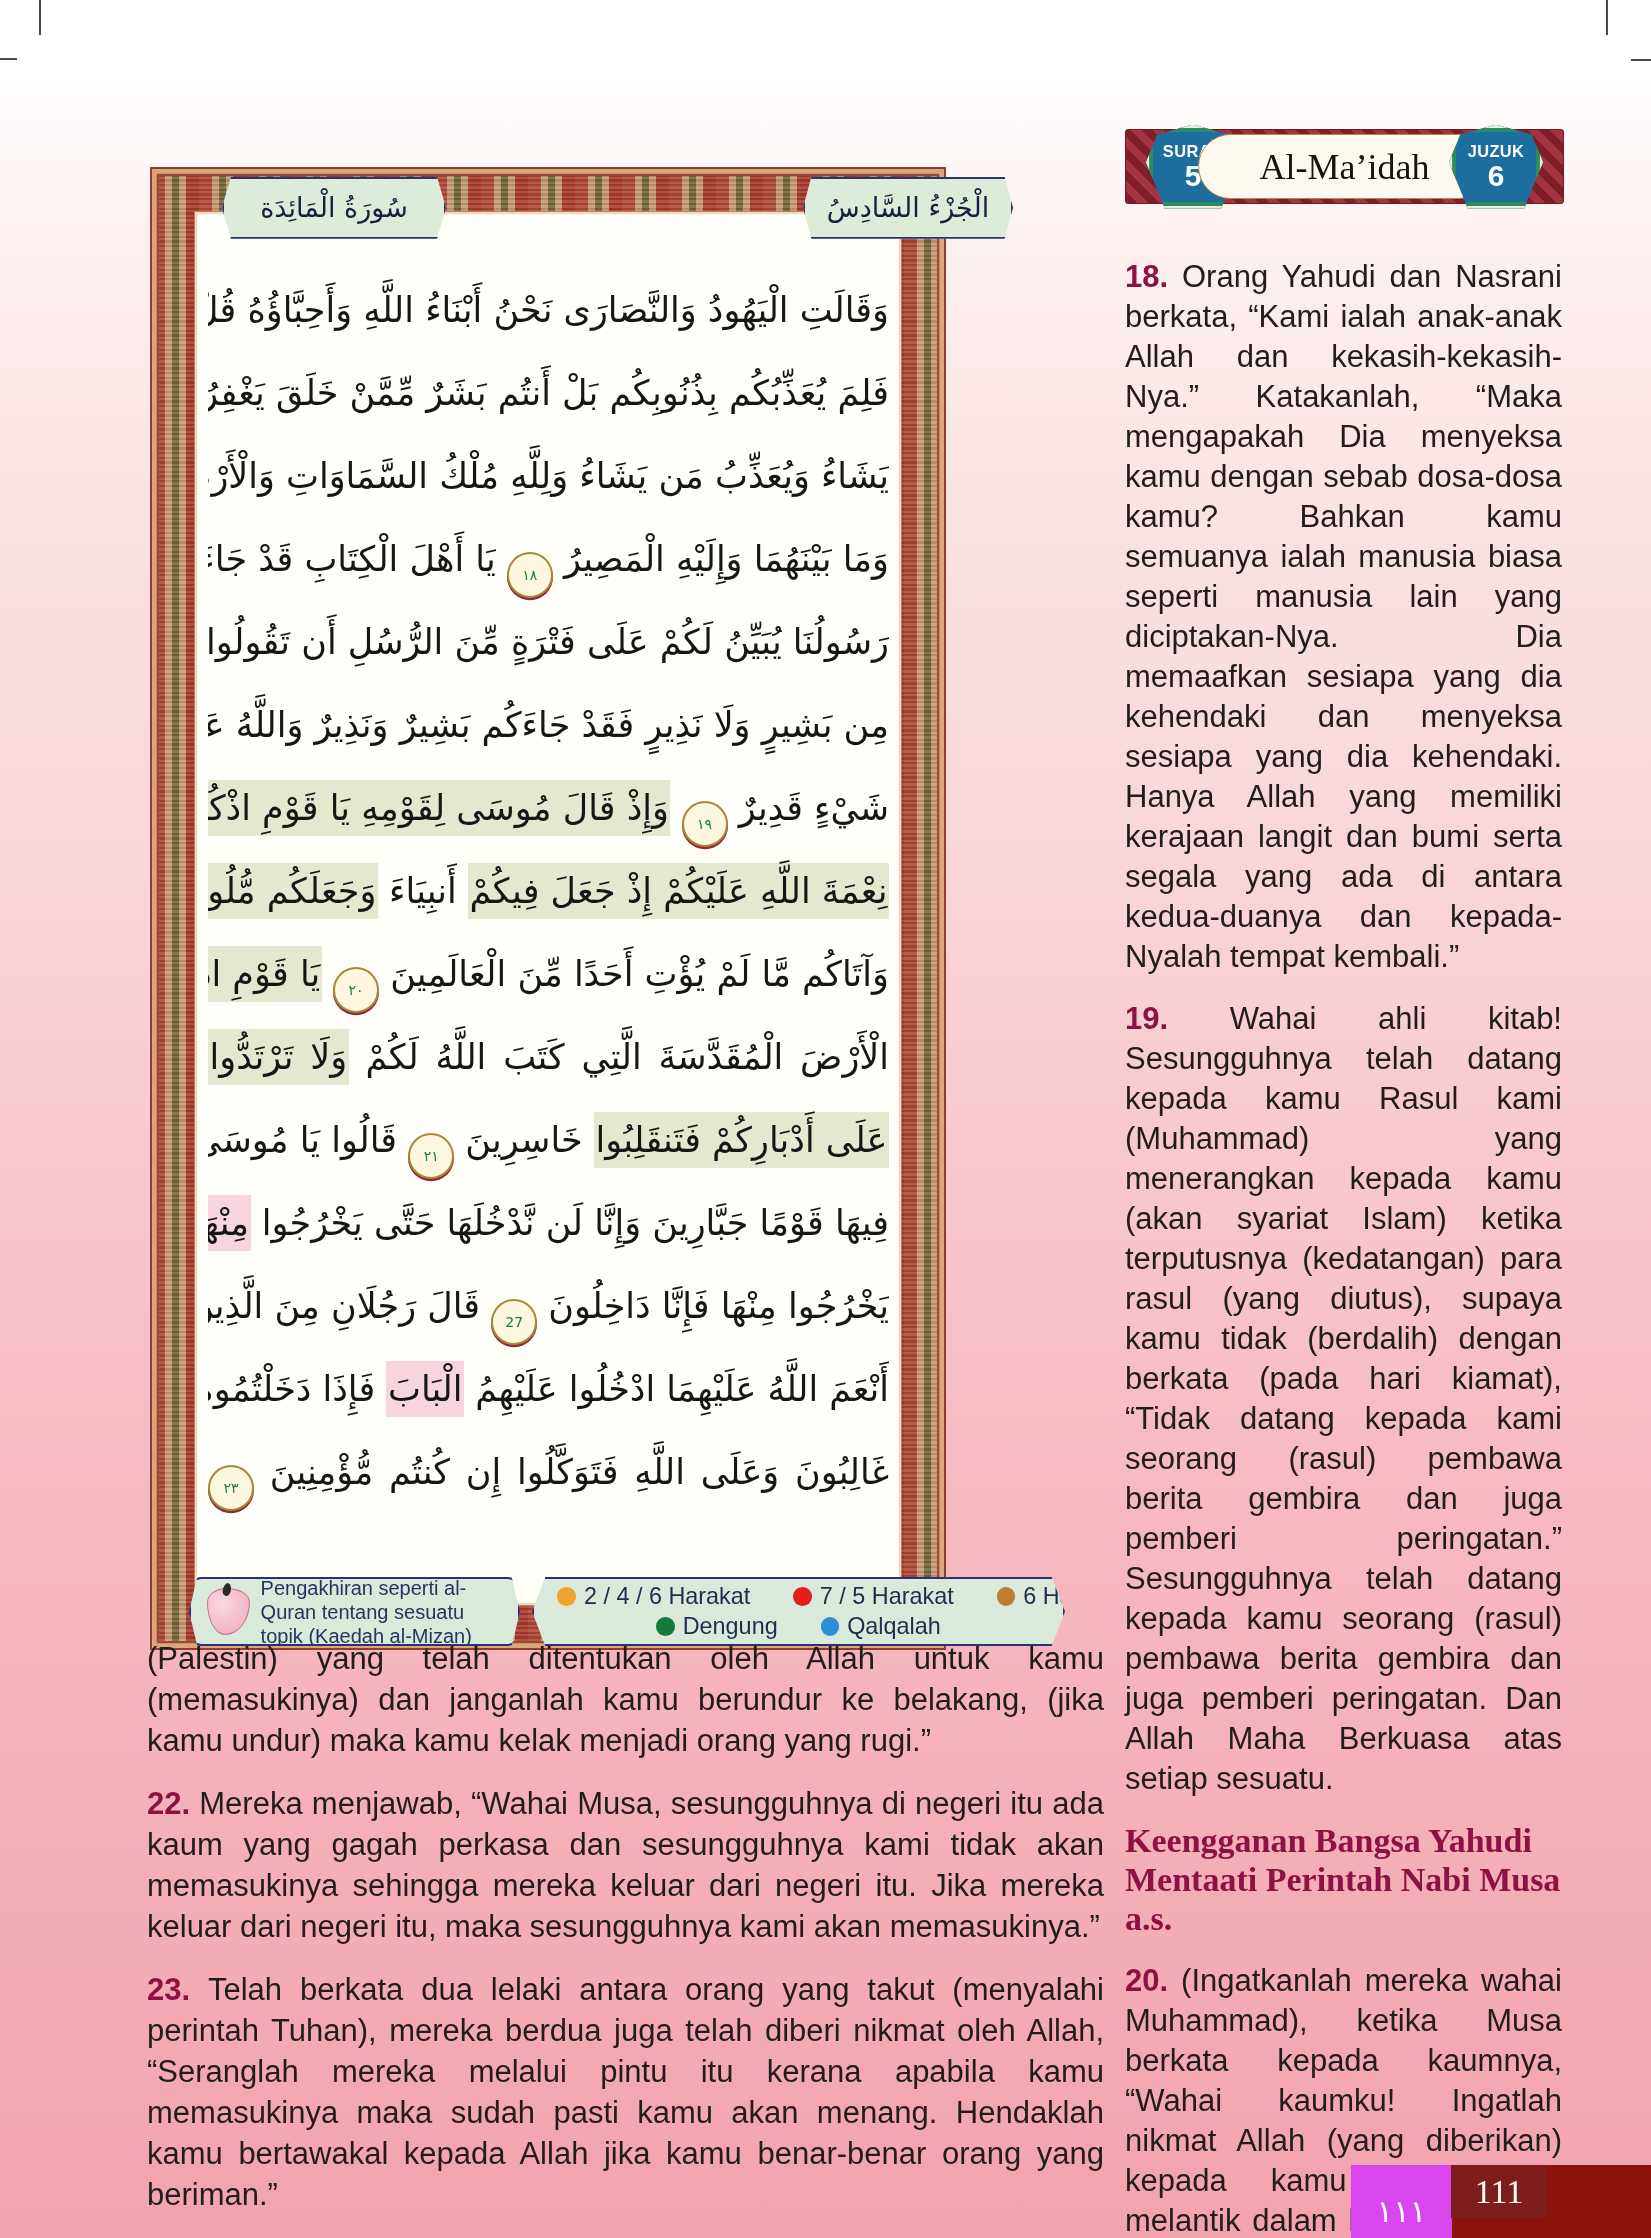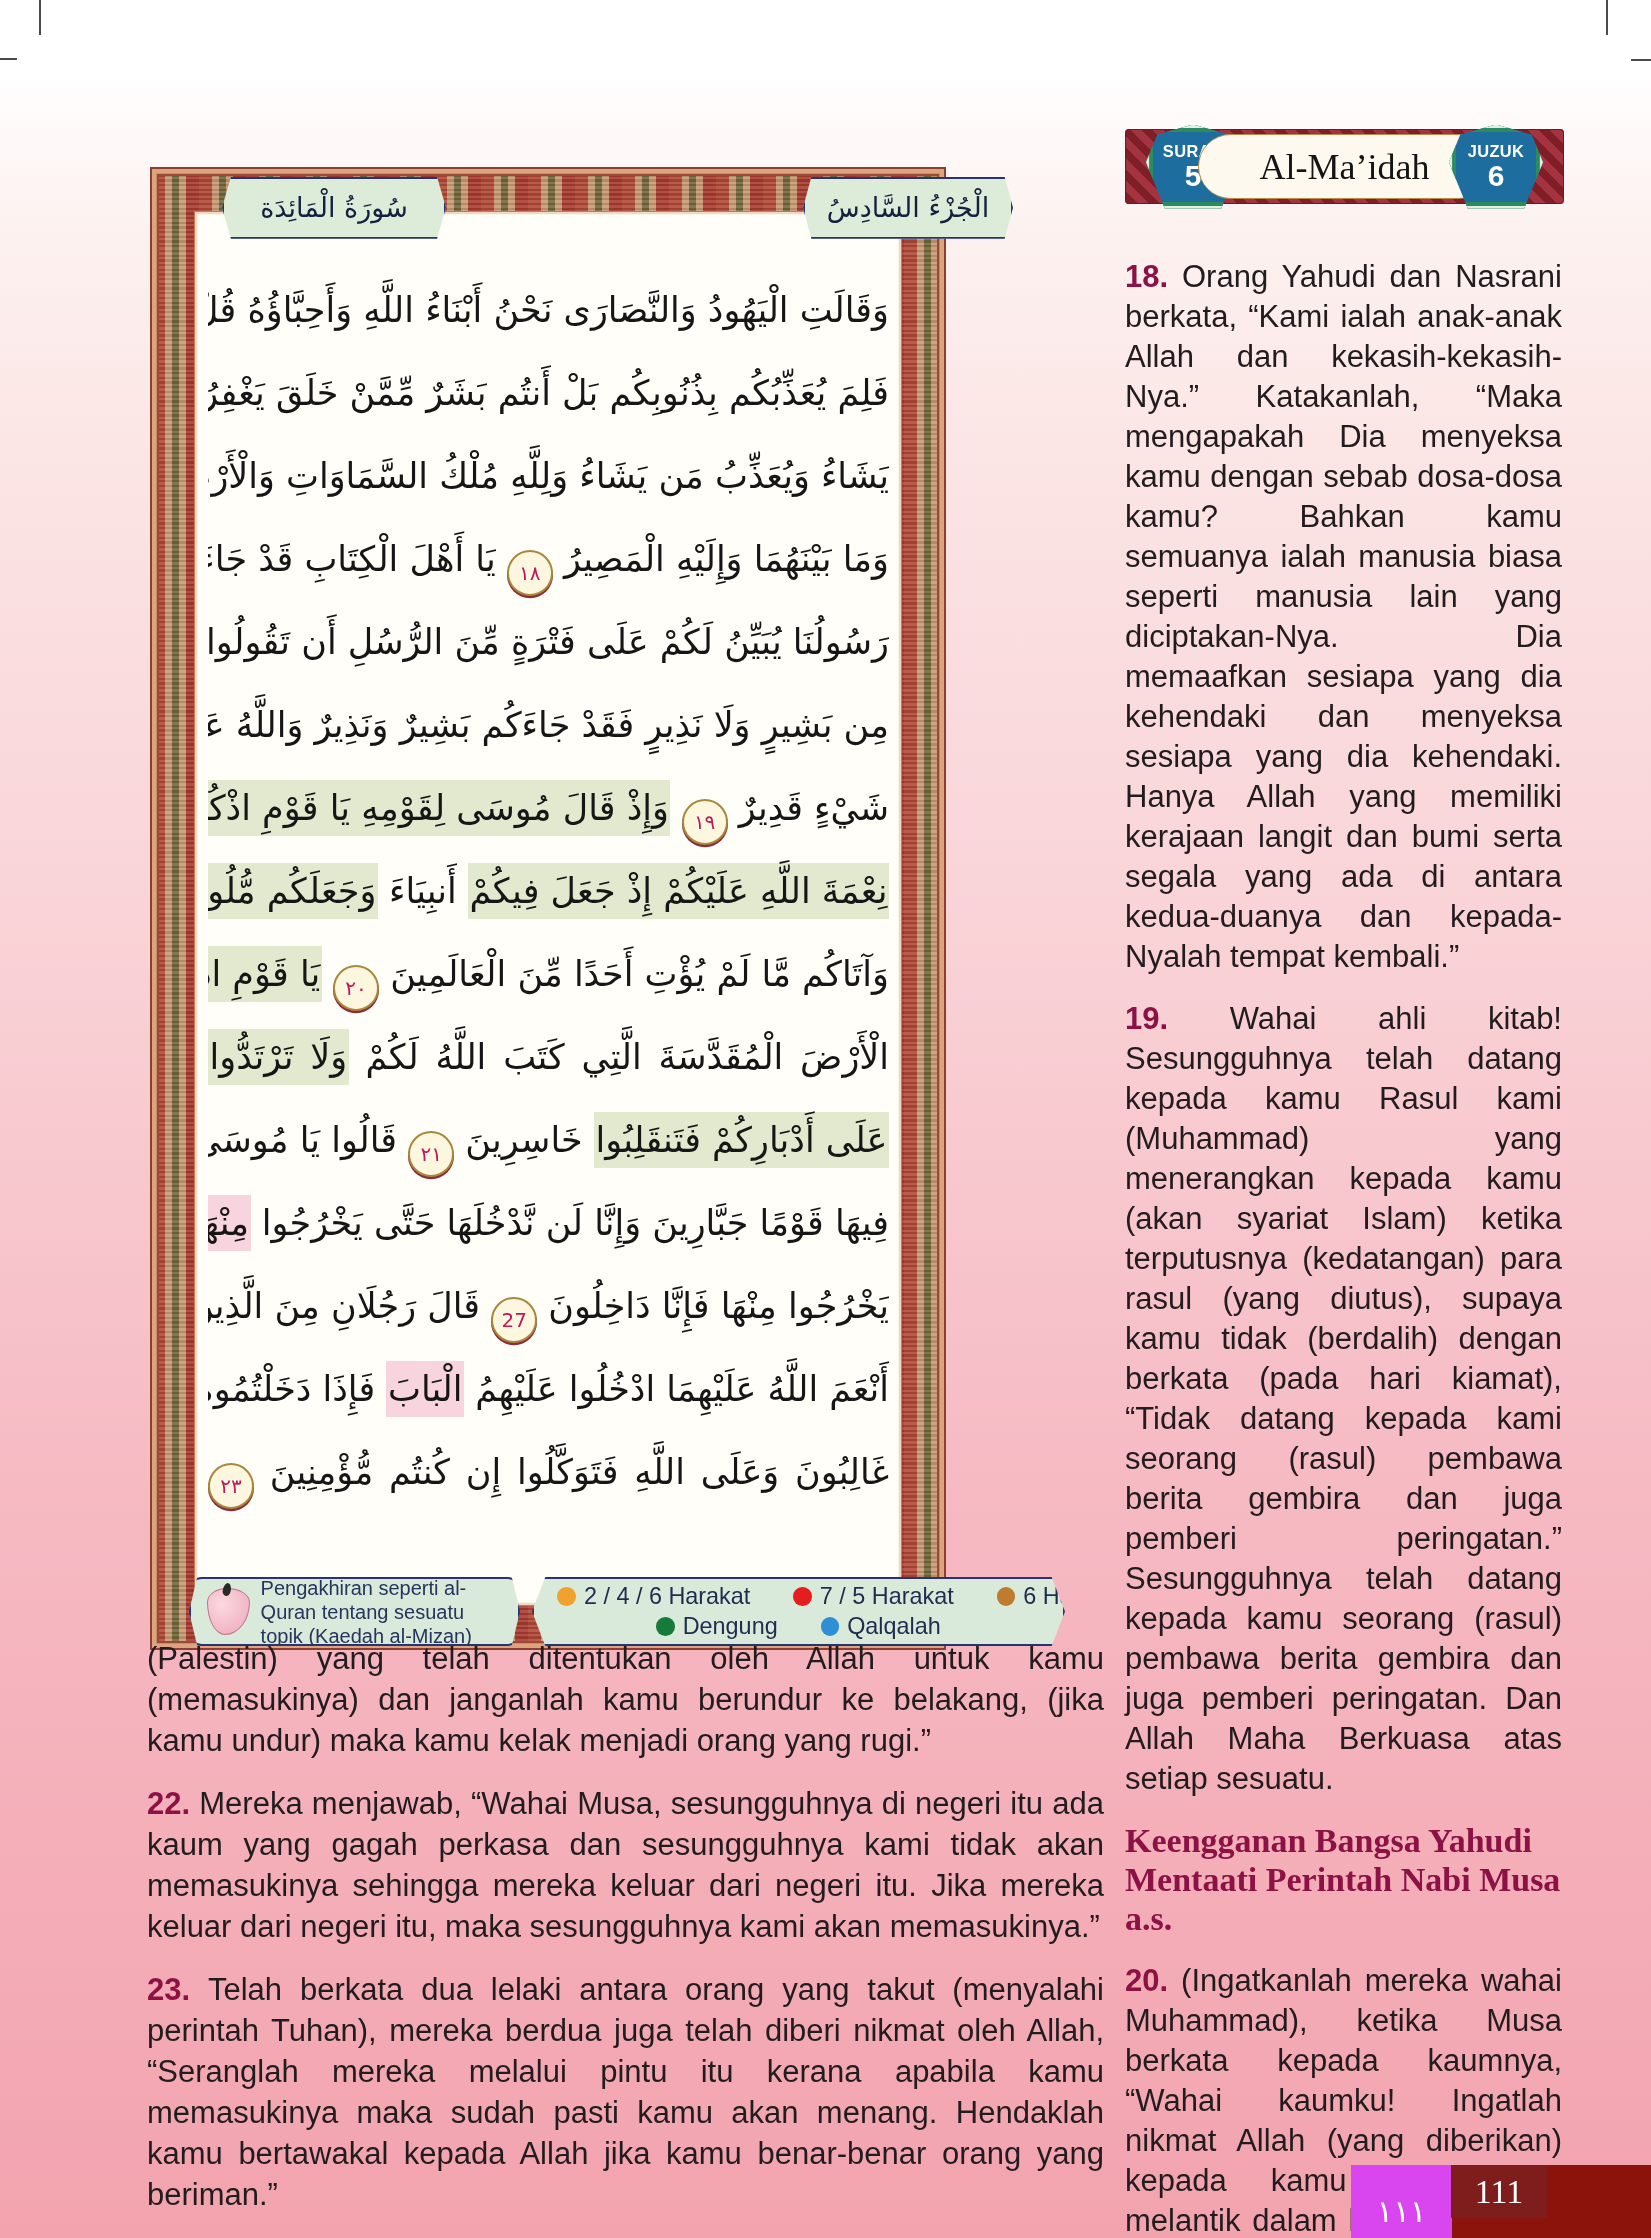--- a/index.html
+++ b/index.html
@@ -28,21 +28,21 @@
   .cartouche.c-right{left:651px;top:7.8px;width:206px;}
   
   .arabic{position:absolute;left:56px;right:55px;top:100px;direction:rtl;
     font-family:"DejaVu Sans",sans-serif;color:#161616;}
   .qline{height:83px;line-height:83px;font-size:35px;white-space:nowrap;overflow:hidden;
     text-align:justify;text-align-last:justify;}
   .hl-green{background:#e3e9cf;padding:7.8px 1.6px;}
   .hl-pink{background:#f8d4de;padding:7.8px 1.6px;}
   .medallion{display:inline-flex;align-items:center;justify-content:center;width:42px;height:42px;
     border-radius:50%;background:#fdf7e0;border:2.3px solid #a8893c;box-shadow:0 2.3px 0 #8d2b38;
-    font-size:20px;line-height:1;color:#be185d;vertical-align:-9.4px;}
+    font-size:14px;line-height:1;color:#15803d;vertical-align:-9.4px;}
   
   .legendbox{position:absolute;background:#d9e9da;border:2.3px solid #2a3372;border-radius:12.5px;
     clip-path:polygon(2.5% 0,97.5% 0,100% 50%,97.5% 100%,2.5% 100%,0 50%);
     box-sizing:border-box;color:#20304f;}
   .lb-left{left:37px;top:1408px;width:331px;height:69px;display:flex;align-items:center;gap:11px;padding:0 20px 0 15.6px;}
   .lb-right{left:380px;top:1408px;width:533px;height:69px;display:flex;flex-direction:column;justify-content:center;gap:3.1px;padding:3.1px 23.4px;}
   .mizan-text{font-size:20px;line-height:24px;color:#25355e;}
   .droplet{position:relative;width:41px;height:45px;flex:0 0 auto;
     background:radial-gradient(circle at 35% 35%, #fbd9e0, #eda6ba);
     border:1.6px solid #c4708e;border-radius:46% 54% 58% 42% / 30% 30% 70% 70%;}

